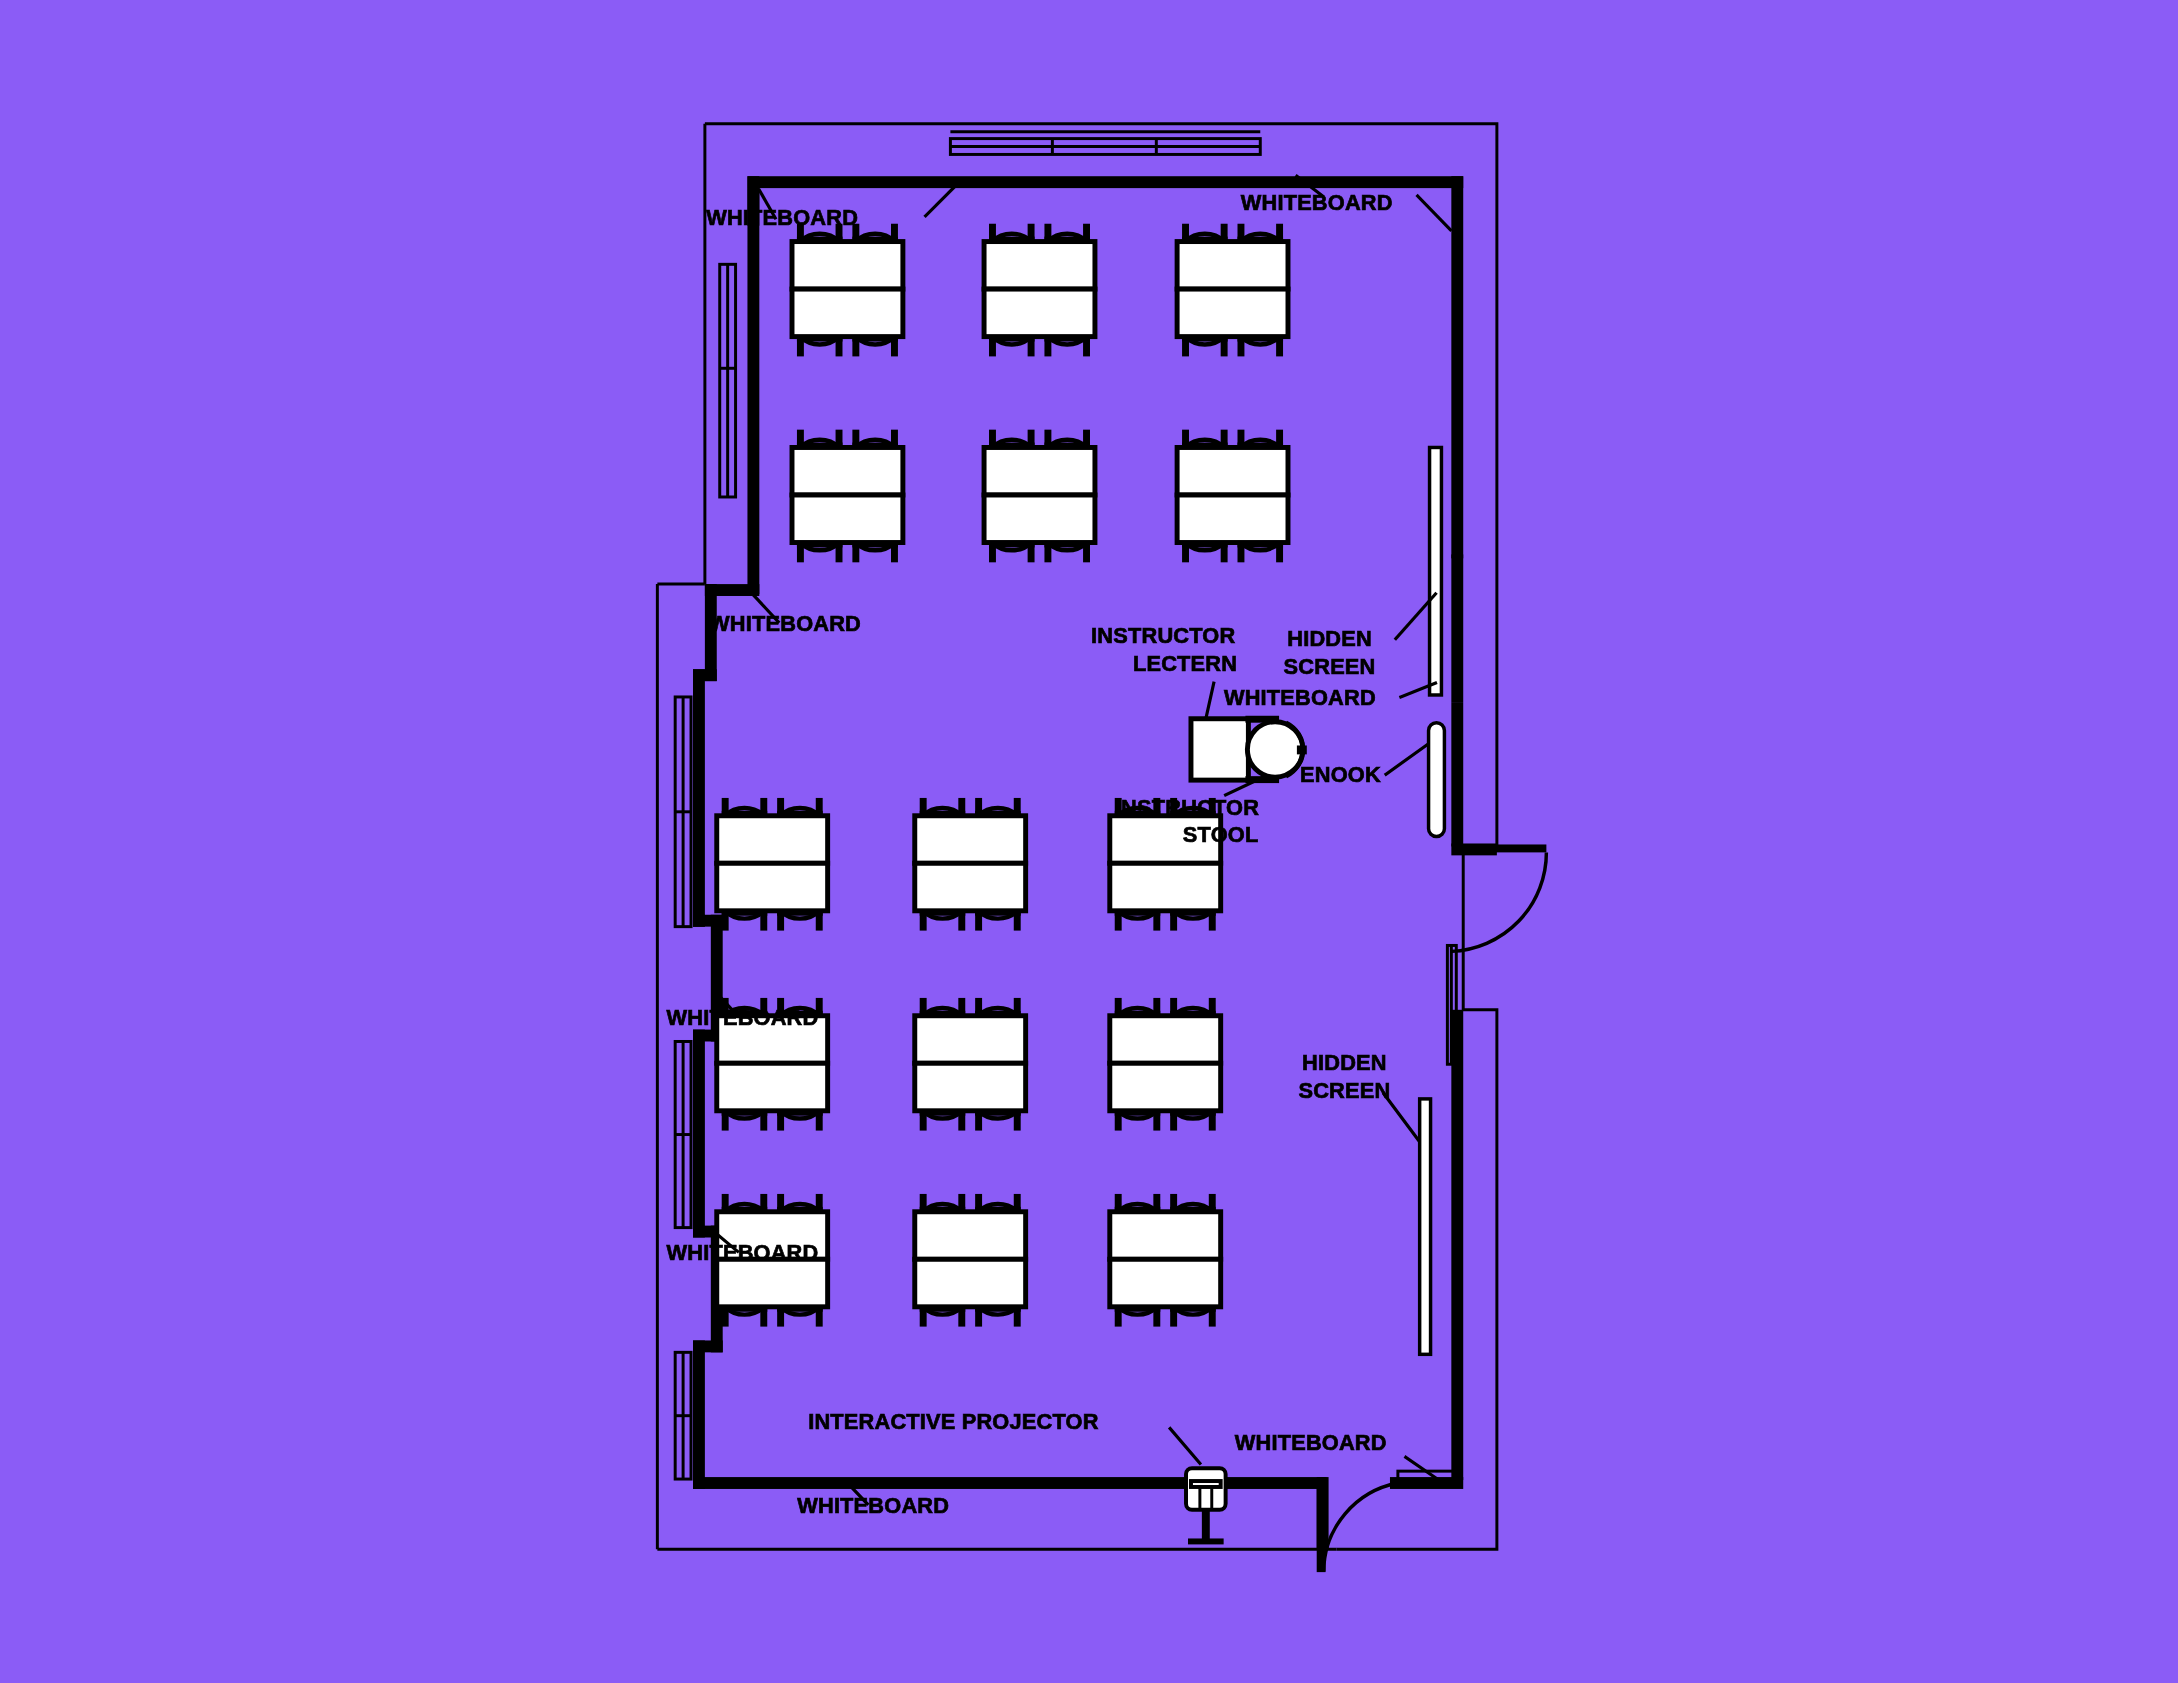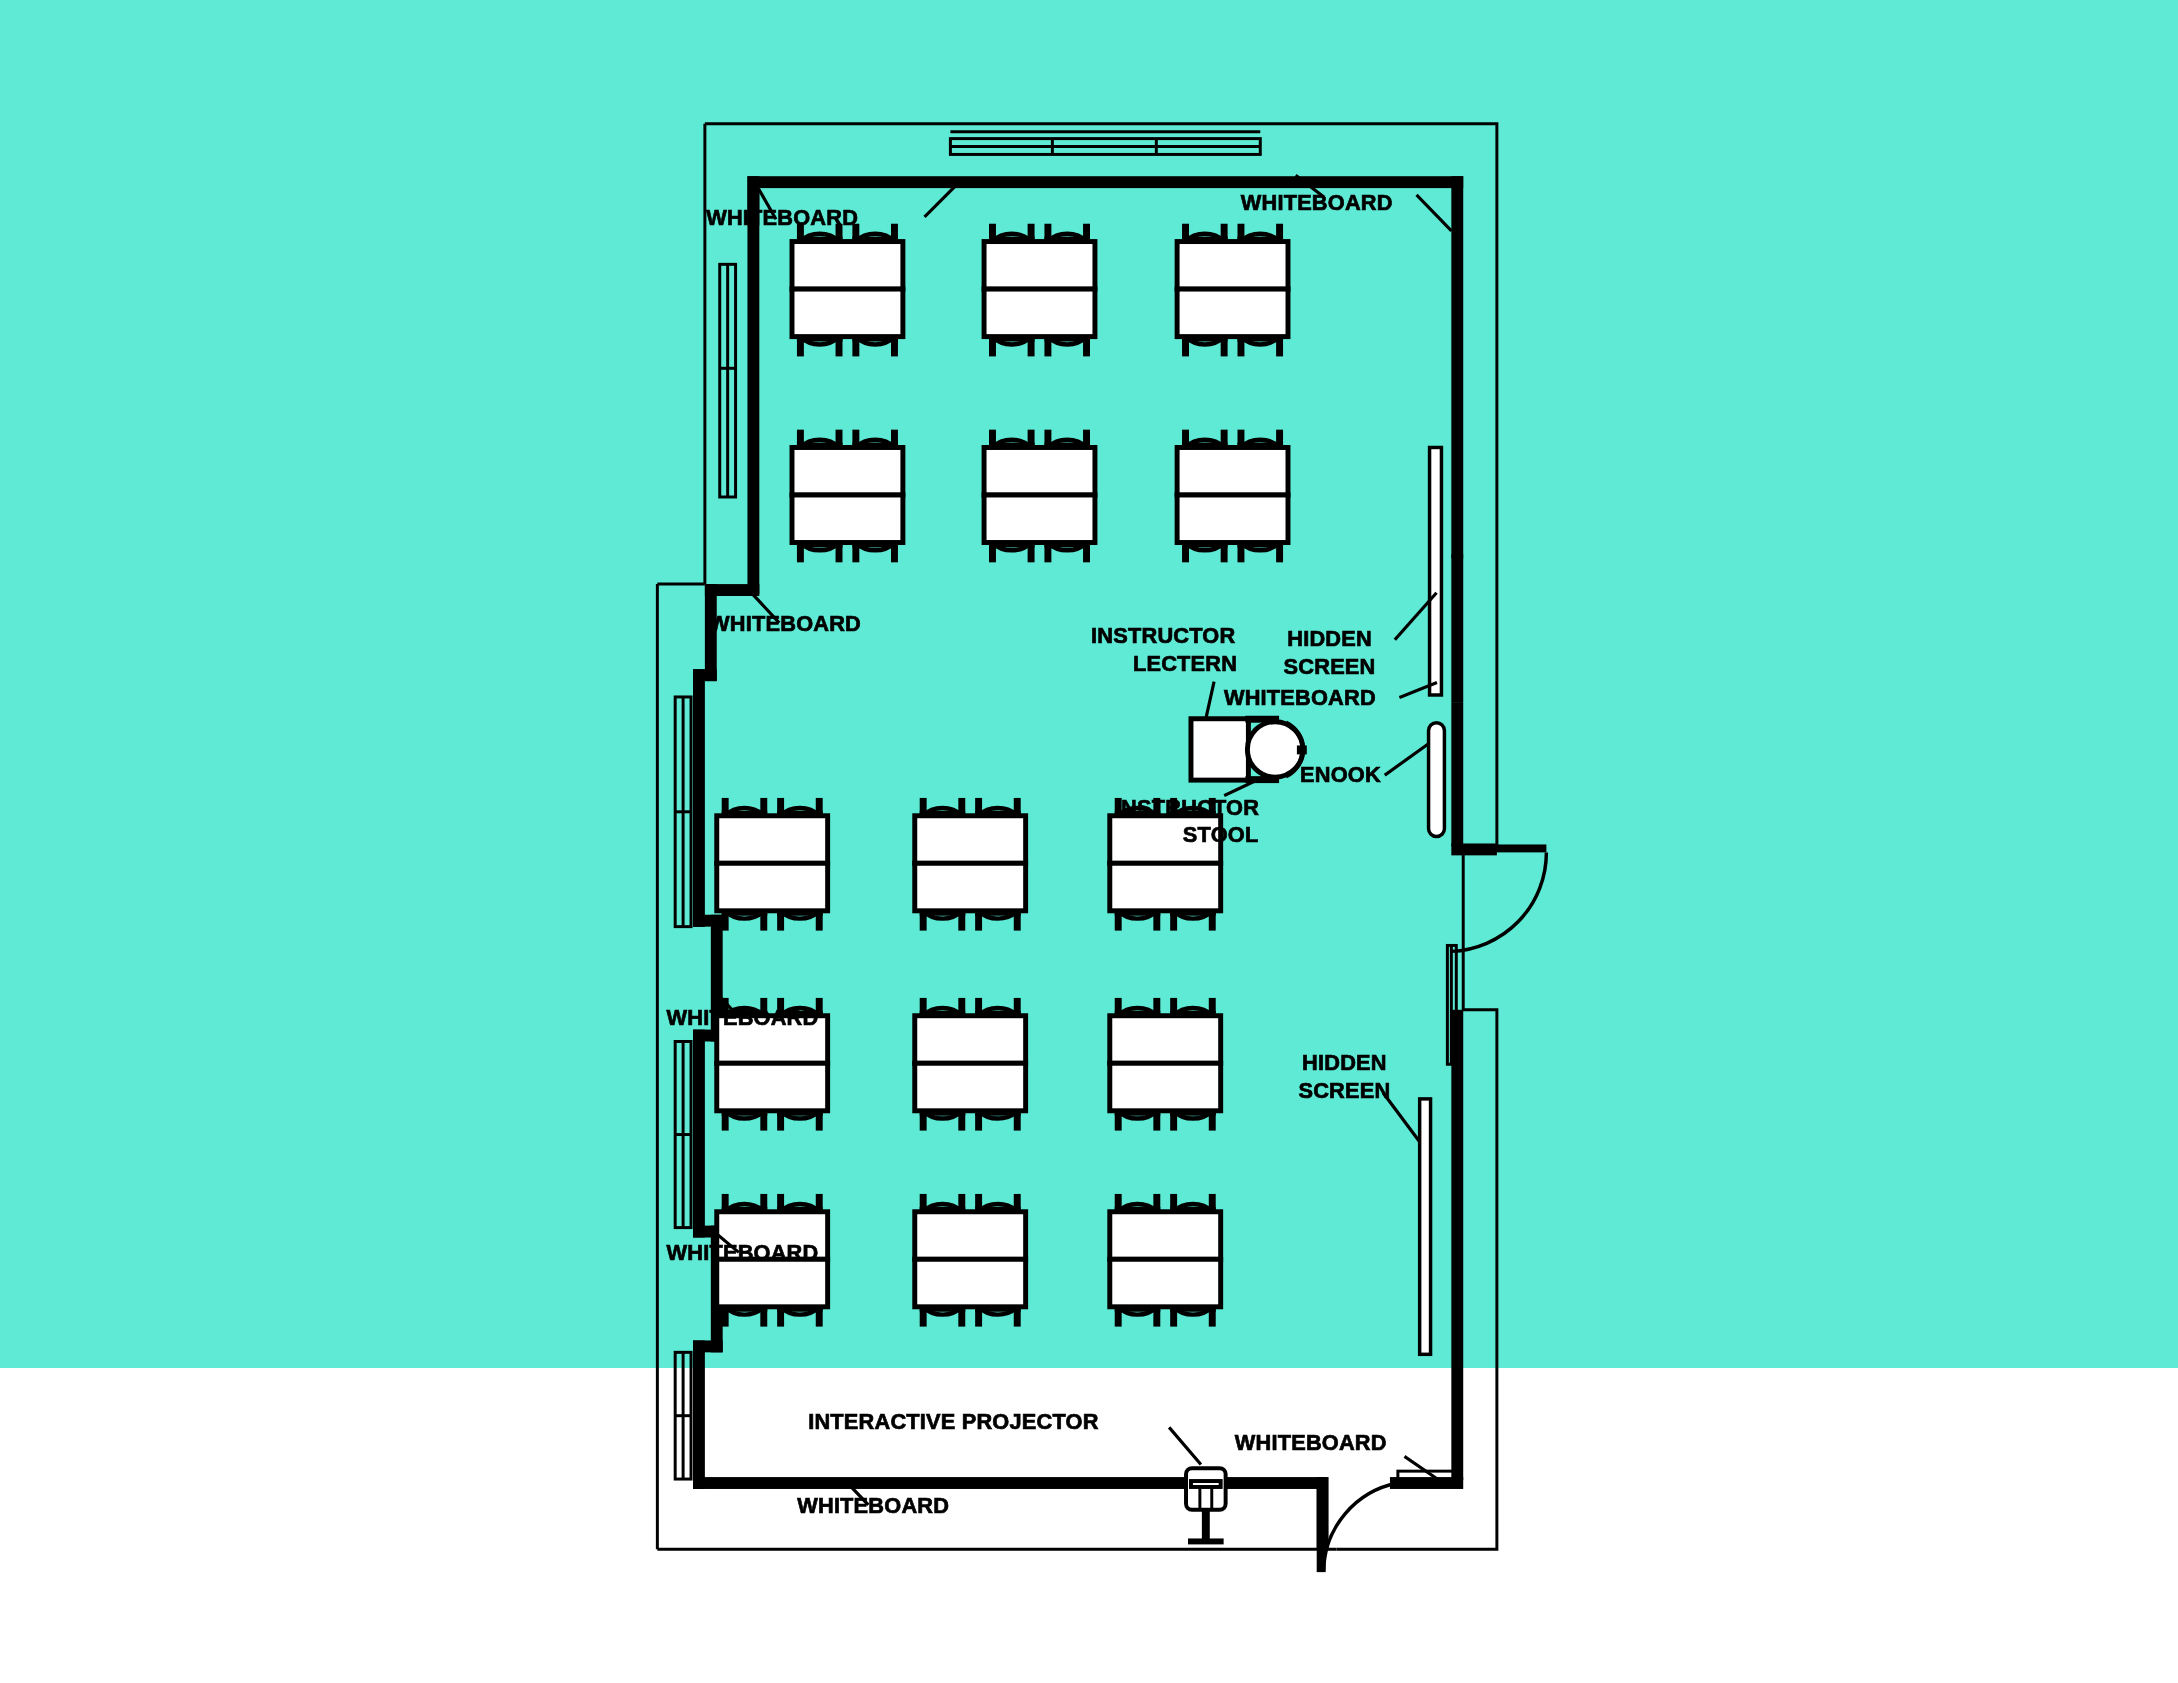--- a/index.html
+++ b/index.html
@@ -9,22 +9,22 @@
   }
   body {
     width: 2178px;
     height: 1683px;
     font-family: "Liberation Sans", sans-serif;
     overflow: hidden;
   }
   #plan-root {
     position: relative;
     width: 2178px;
-    height: 1368px;
-    background: #5eead4;
+    height: 1683px;
+    background: #8b5cf6;
   }
   svg#floorplan {
     display: block;
     width: 2178px;
     height: 1683px;
   }
   .wall-thick {
     fill: #000000;
     stroke: none;
   }

